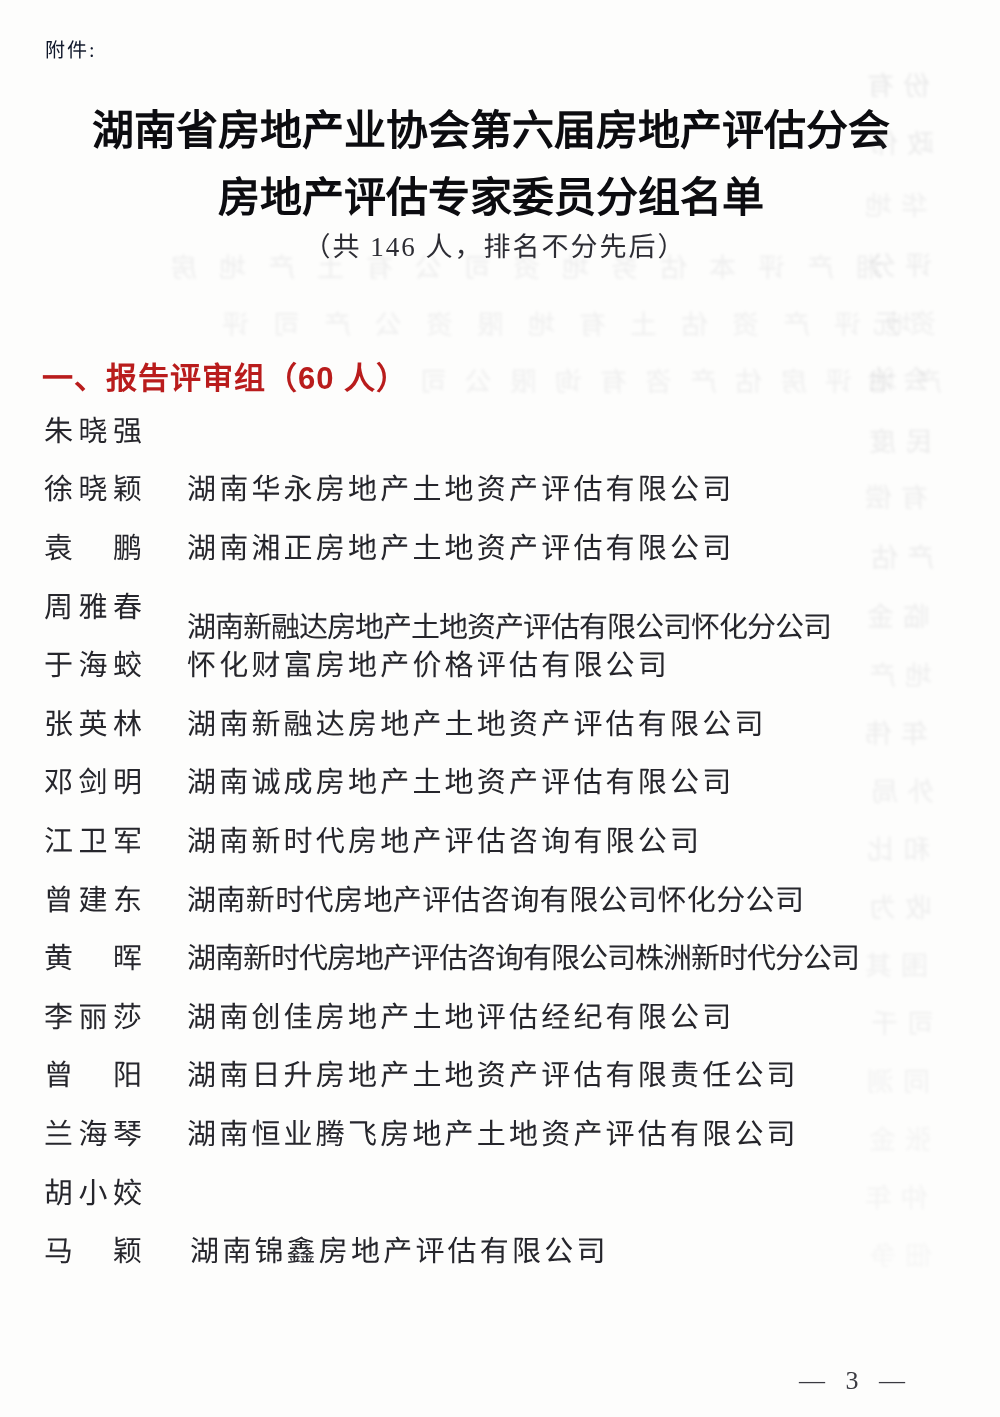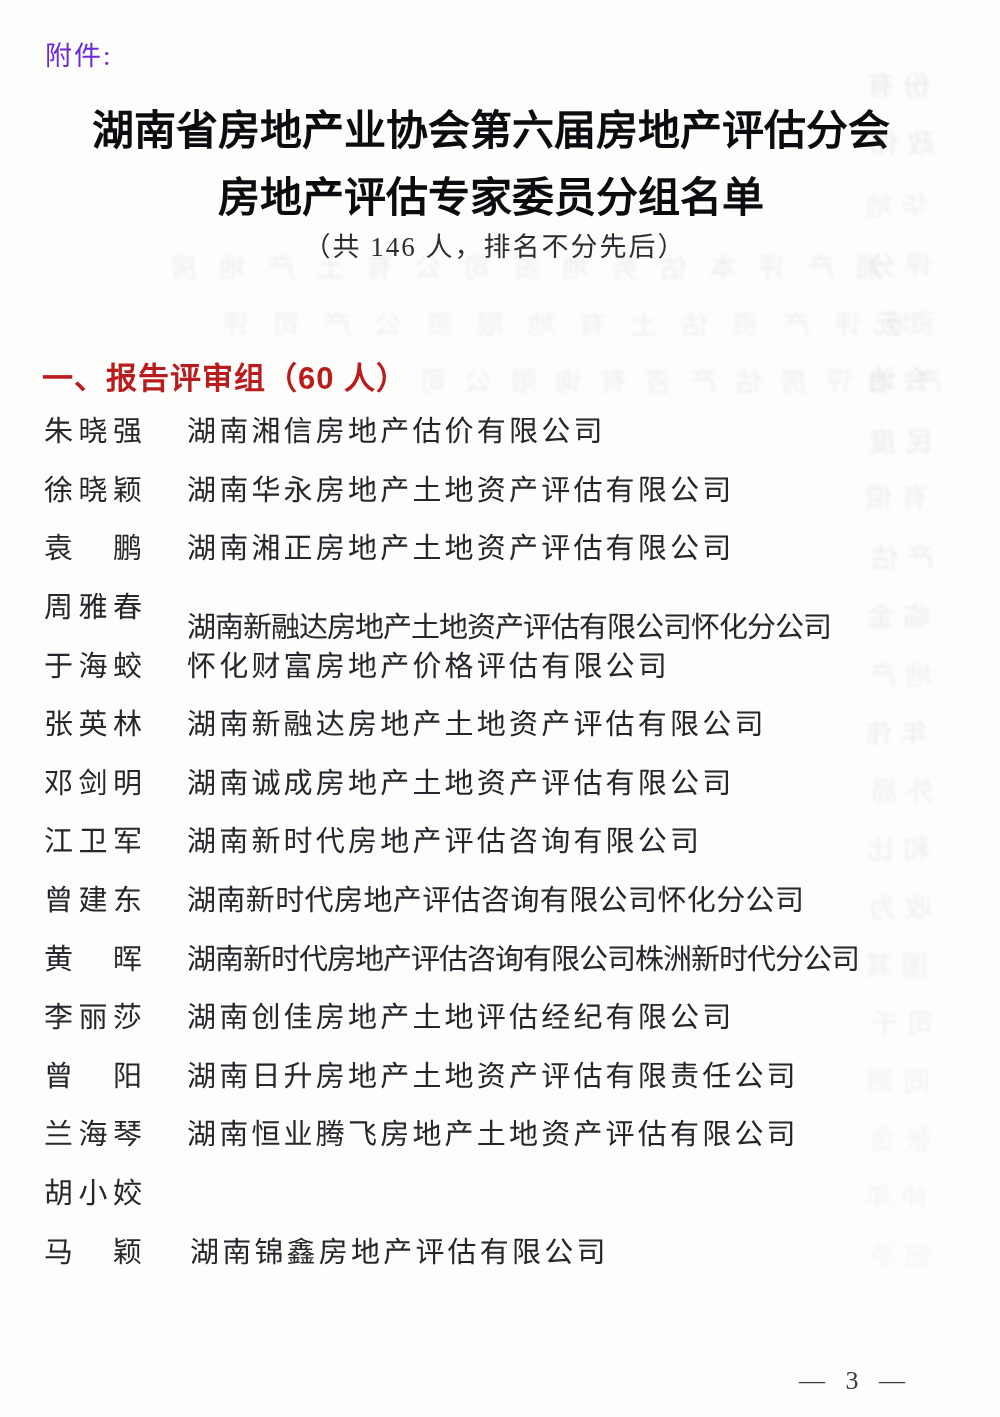--- a/index.html
+++ b/index.html
@@ -10,22 +10,22 @@
     height: 1417px;
     margin: 0 auto;
     background: #fdfdfc;
     overflow: hidden;
     font-family: "Liberation Serif", serif;
   }
   .attachment-label {
     position: absolute;
     left: 45px;
     top: 34px;
-    font-size: 27px;
-    color: #6d28d9;
+    font-size: 20px;
+    color: #0f172a;
     letter-spacing: 2px;
   }
   .title-line {
     position: absolute;
     left: -9px;
     width: 100%;
     text-align: center;
     font-size: 42px;
     font-weight: bold;
     color: #0c0c10;
@@ -53,20 +53,21 @@
     font-size: 31px;
     color: #b91c1c;
     letter-spacing: 1px;
     white-space: nowrap;
   }
   .member-list {
     position: absolute;
     left: 44px;
     top: 399px;
     width: 920px;
+    font-family: Liberation Mono, monospace;
   }
   .member-row {
     display: flex;
     align-items: center;
     height: 58.6px;
   }
   .member-name {
     display: inline-block;
     width: 98px;
     font-size: 29px;
@@ -115,21 +116,20 @@
 
   <div class="title-line l2">房地产评估专家委员分组名单</div>
 
   <div class="subtitle">（共 146 人，排名不分先后）</div>
 
   <div class="section-heading">一、报告评审组（60 人）</div>
 
   <div class="member-list">
       <div class="member-row">
     <span class="member-name">朱晓强</span>
-    <span class="member-company" style="letter-spacing: 3.2px;">湖南湘信房地产估价有限公司</span>
   </div>
       <div class="member-row">
     <span class="member-name">徐晓颖</span>
     <span class="member-company" style="letter-spacing: 3.2px;">湖南华永房地产土地资产评估有限公司</span>
   </div>
       <div class="member-row">
     <span class="member-name">袁　鹏</span>
     <span class="member-company" style="letter-spacing: 3.2px;">湖南湘正房地产土地资产评估有限公司</span>
   </div>
       <div class="member-row">

